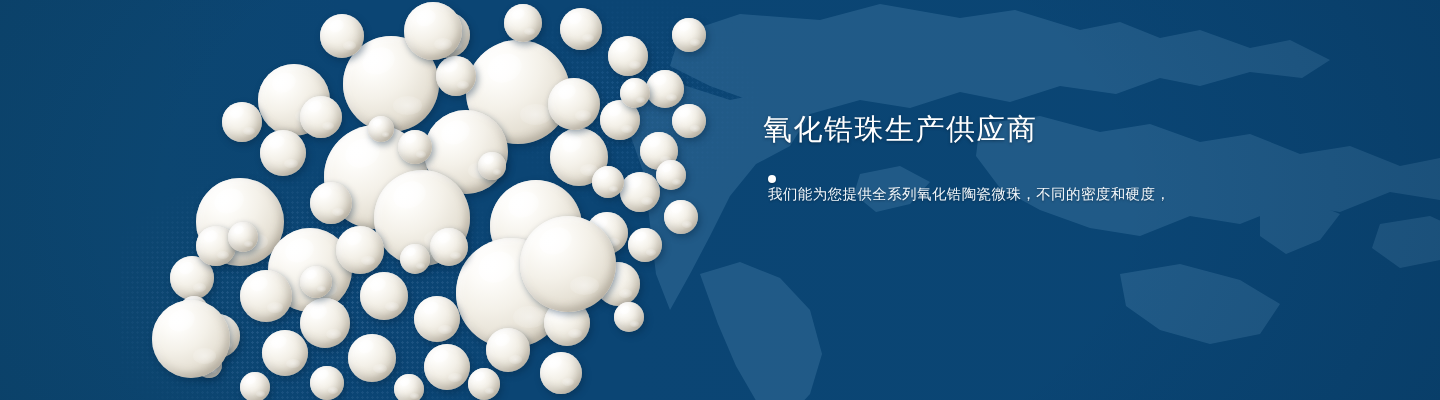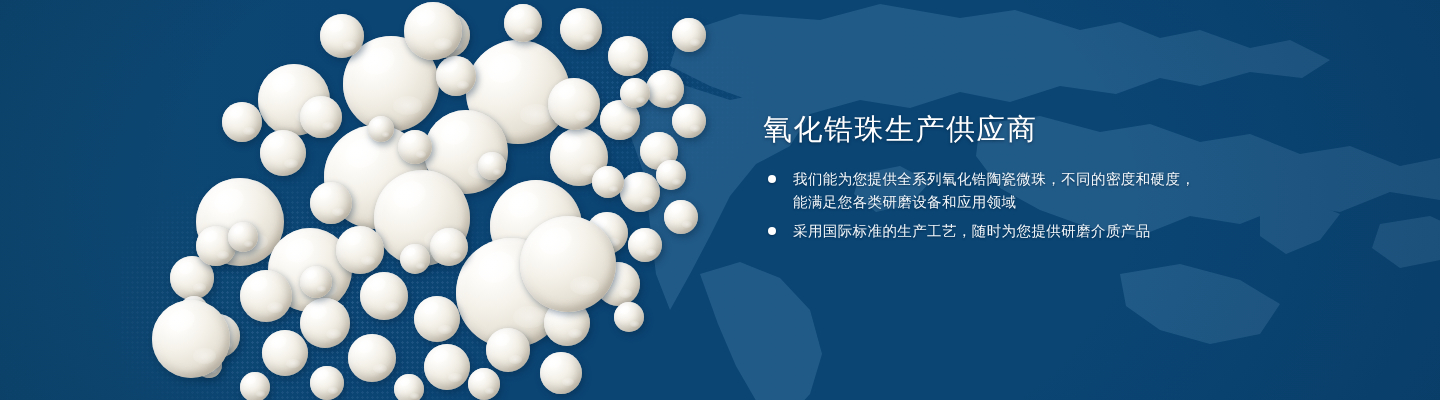--- a/index.html
+++ b/index.html
@@ -126,20 +126,21 @@
   .bullets {
     position: absolute;
     top: 168px; left: 5px;
     list-style: none;
     margin: 0; padding: 0;
   }
   .bullet-row {
     display: flex;
     align-items: flex-start;
     margin-bottom: 7px;
+    flex-direction: column;
   }
   .dot {
     flex: 0 0 auto;
     width: 8px; height: 8px;
     border-radius: 50%;
     background: #ffffff;
     margin-top: 7px;
     margin-right: 17px;
     box-shadow: 0 1px 2px rgba(2,26,48,0.5);
   }
@@ -252,23 +253,18 @@
   </div>
 
   <div class="content">
     <div class="title">氧化锆珠生产供应商</div>
 
     <ul class="bullets">
       <li class="bullet-row">
         <span class="dot"></span>
         <span class="btext">
           <span>我们能为您提供全系列氧化锆陶瓷微珠，不同的密度和硬度，</span>
-          <span class="l2">能满足您各类研磨设备和应用领域</span>
         </span>
-      </li>
-      <li class="bullet-row">
-        <span class="dot"></span>
-        <span class="btext">采用国际标准的生产工艺，随时为您提供研磨介质产品</span>
       </li>
     </ul>
   </div>
 
 </div>
 
 </body></html>

